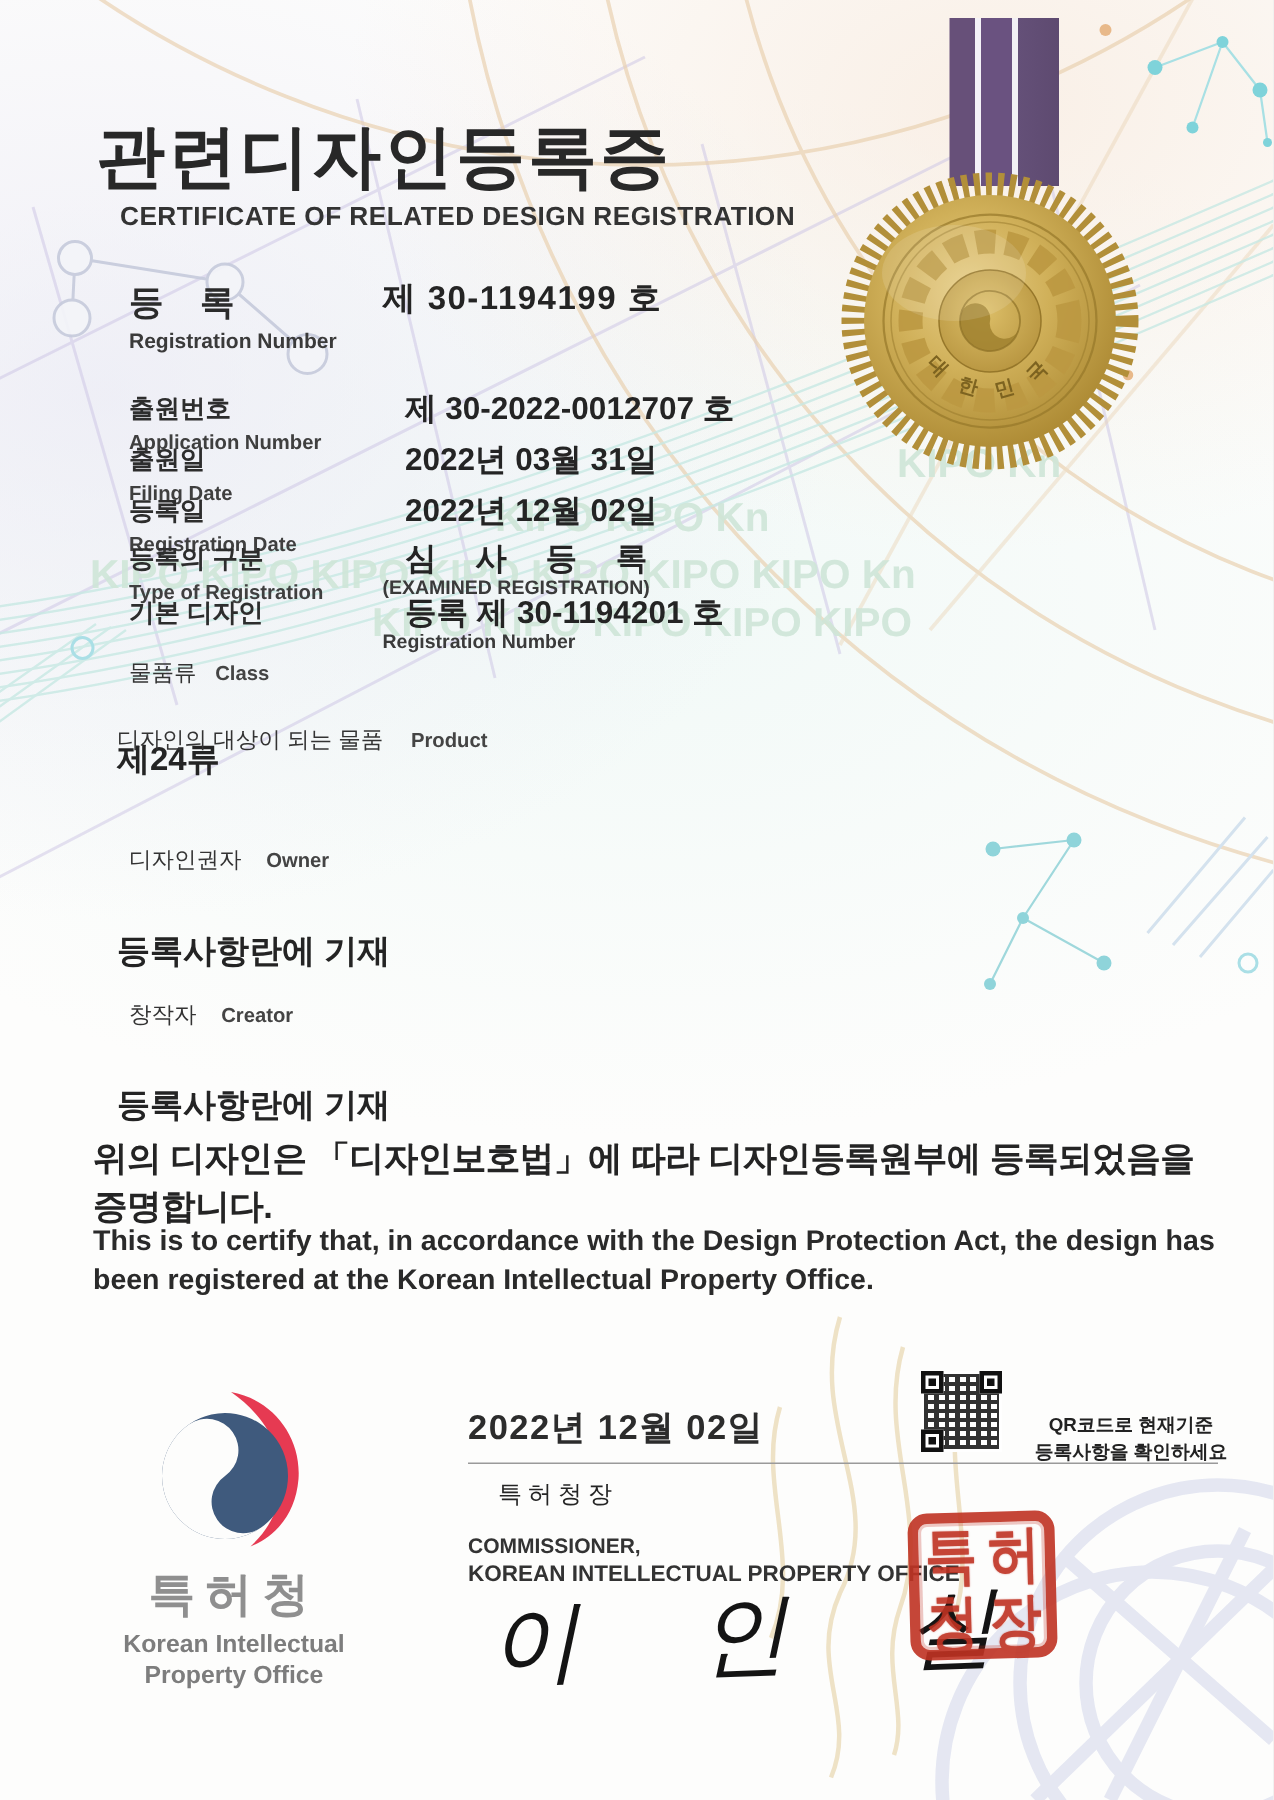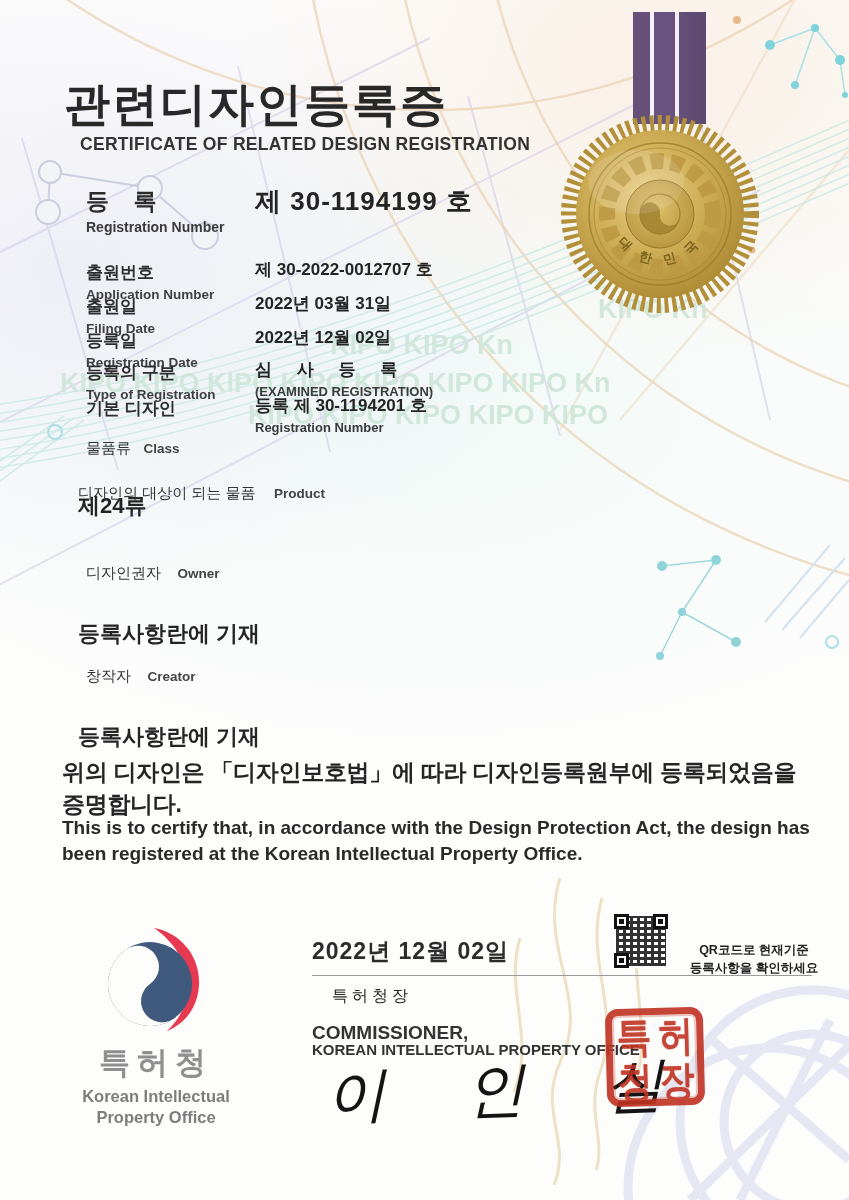--- a/index.html
+++ b/index.html
@@ -18,37 +18,37 @@
   .ribbon{position:absolute;left:633px;top:12px;width:73px;height:112px;z-index:1;
     background:linear-gradient(90deg,#675079 0,#675079 17px,#f4f2f7 17px,#f4f2f7 21px,
                #6a5280 21px,#6a5280 42px,#f2f0f5 42px,#f2f0f5 46px,#645078 46px,#5e4a70 73px);}
   .seal-svg{position:absolute;left:558px;top:112px;z-index:2;}
   
   .content{position:absolute;inset:0;z-index:3;}
   .title-ko{left:64px;top:74px;font-size:46px;font-weight:bold;letter-spacing:2px;color:#282828;}
   .title-en{left:80px;top:134px;font-size:17.5px;font-weight:bold;letter-spacing:.3px;color:#333;}
   .reg-label{left:86px;top:186px;font-size:23px;font-weight:bold;letter-spacing:9px;color:#2b2b2b;}
   .reg-sub{left:86px;top:219px;font-size:14px;font-weight:bold;color:#3a3a3a;}
-  .reg-val{left:255px;top:184px;font-size:26px;font-weight:bold;letter-spacing:1px;color:#242424;}
+  .reg-val{left:255px;top:184px;font-size:22px;font-weight:bold;letter-spacing:1px;color:#242424;}
   .field-row{position:absolute;left:86px;width:720px;}
   .f-ko{font-size:17px;font-weight:bold;color:#2d2d2d;}
   .f-en{font-size:13.5px;font-weight:bold;color:#3f3f3f;margin-top:3px;}
-  .f-val{position:absolute;left:169px;top:-3px;font-size:17px;font-weight:bold;color:#242424;}
+  .f-val{position:absolute;left:184px;top:-3px;font-size:21px;font-weight:bold;color:#242424;}
   .f-val.sp{letter-spacing:10px;}
   .f-val-sub{position:absolute;left:169px;top:23px;font-size:13px;font-weight:bold;color:#3a3a3a;}
   .sec-label{font-size:15px;color:#333;}
   .sec-en{font-size:13.5px;font-weight:bold;color:#444;}
   .sec-val{font-size:22px;font-weight:bold;color:#242424;margin-top:34px;}
   .stmt-ko{left:62px;top:756px;width:766px;font-size:23px;font-weight:bold;line-height:1.4;
            word-break:keep-all;color:#242424;letter-spacing:-.3px;}
   .stmt-en{left:62px;top:815px;width:752px;font-size:19px;font-weight:bold;line-height:1.38;color:#2a2a2a;}
   .issue-date{left:312px;top:936px;font-size:23px;font-weight:bold;color:#2c2c2c;letter-spacing:1px;}
   .rule{left:312px;top:975px;width:500px;height:0;border-top:1.6px solid #9a9a9a;}
   .comm-ko{left:332px;top:986px;font-size:16px;font-weight:normal;letter-spacing:4px;color:#242424;}
-  .comm-en1{left:312px;top:1022px;font-size:19px;font-weight:bold;color:#333;}
+  .comm-en1{left:312px;top:1022px;font-size:14px;font-weight:bold;color:#333;}
   .comm-en2{left:312px;top:1041px;font-size:15px;font-weight:bold;color:#333;}
   .signature{left:326px;top:1050px;font-family:"DejaVu Serif","Liberation Serif",serif;font-style:italic;
              font-size:60px;letter-spacing:30px;color:#141414;transform:rotate(-2deg);}
   
   .stamp{position:absolute;left:606px;top:1008px;width:84px;height:84px;border:7px solid #c03323;
          border-radius:13px;transform:rotate(-1.5deg);display:grid;grid-template-columns:1fr 1fr;
          place-items:center;opacity:.9;box-shadow:inset 0 0 0 2px rgba(192,51,35,.3);}
   .stamp span{font-size:33px;font-weight:bold;color:#bf3222;transform:scale(1.05,1.25);
               text-shadow:0 0 1px rgba(191,50,34,.7);}
   

